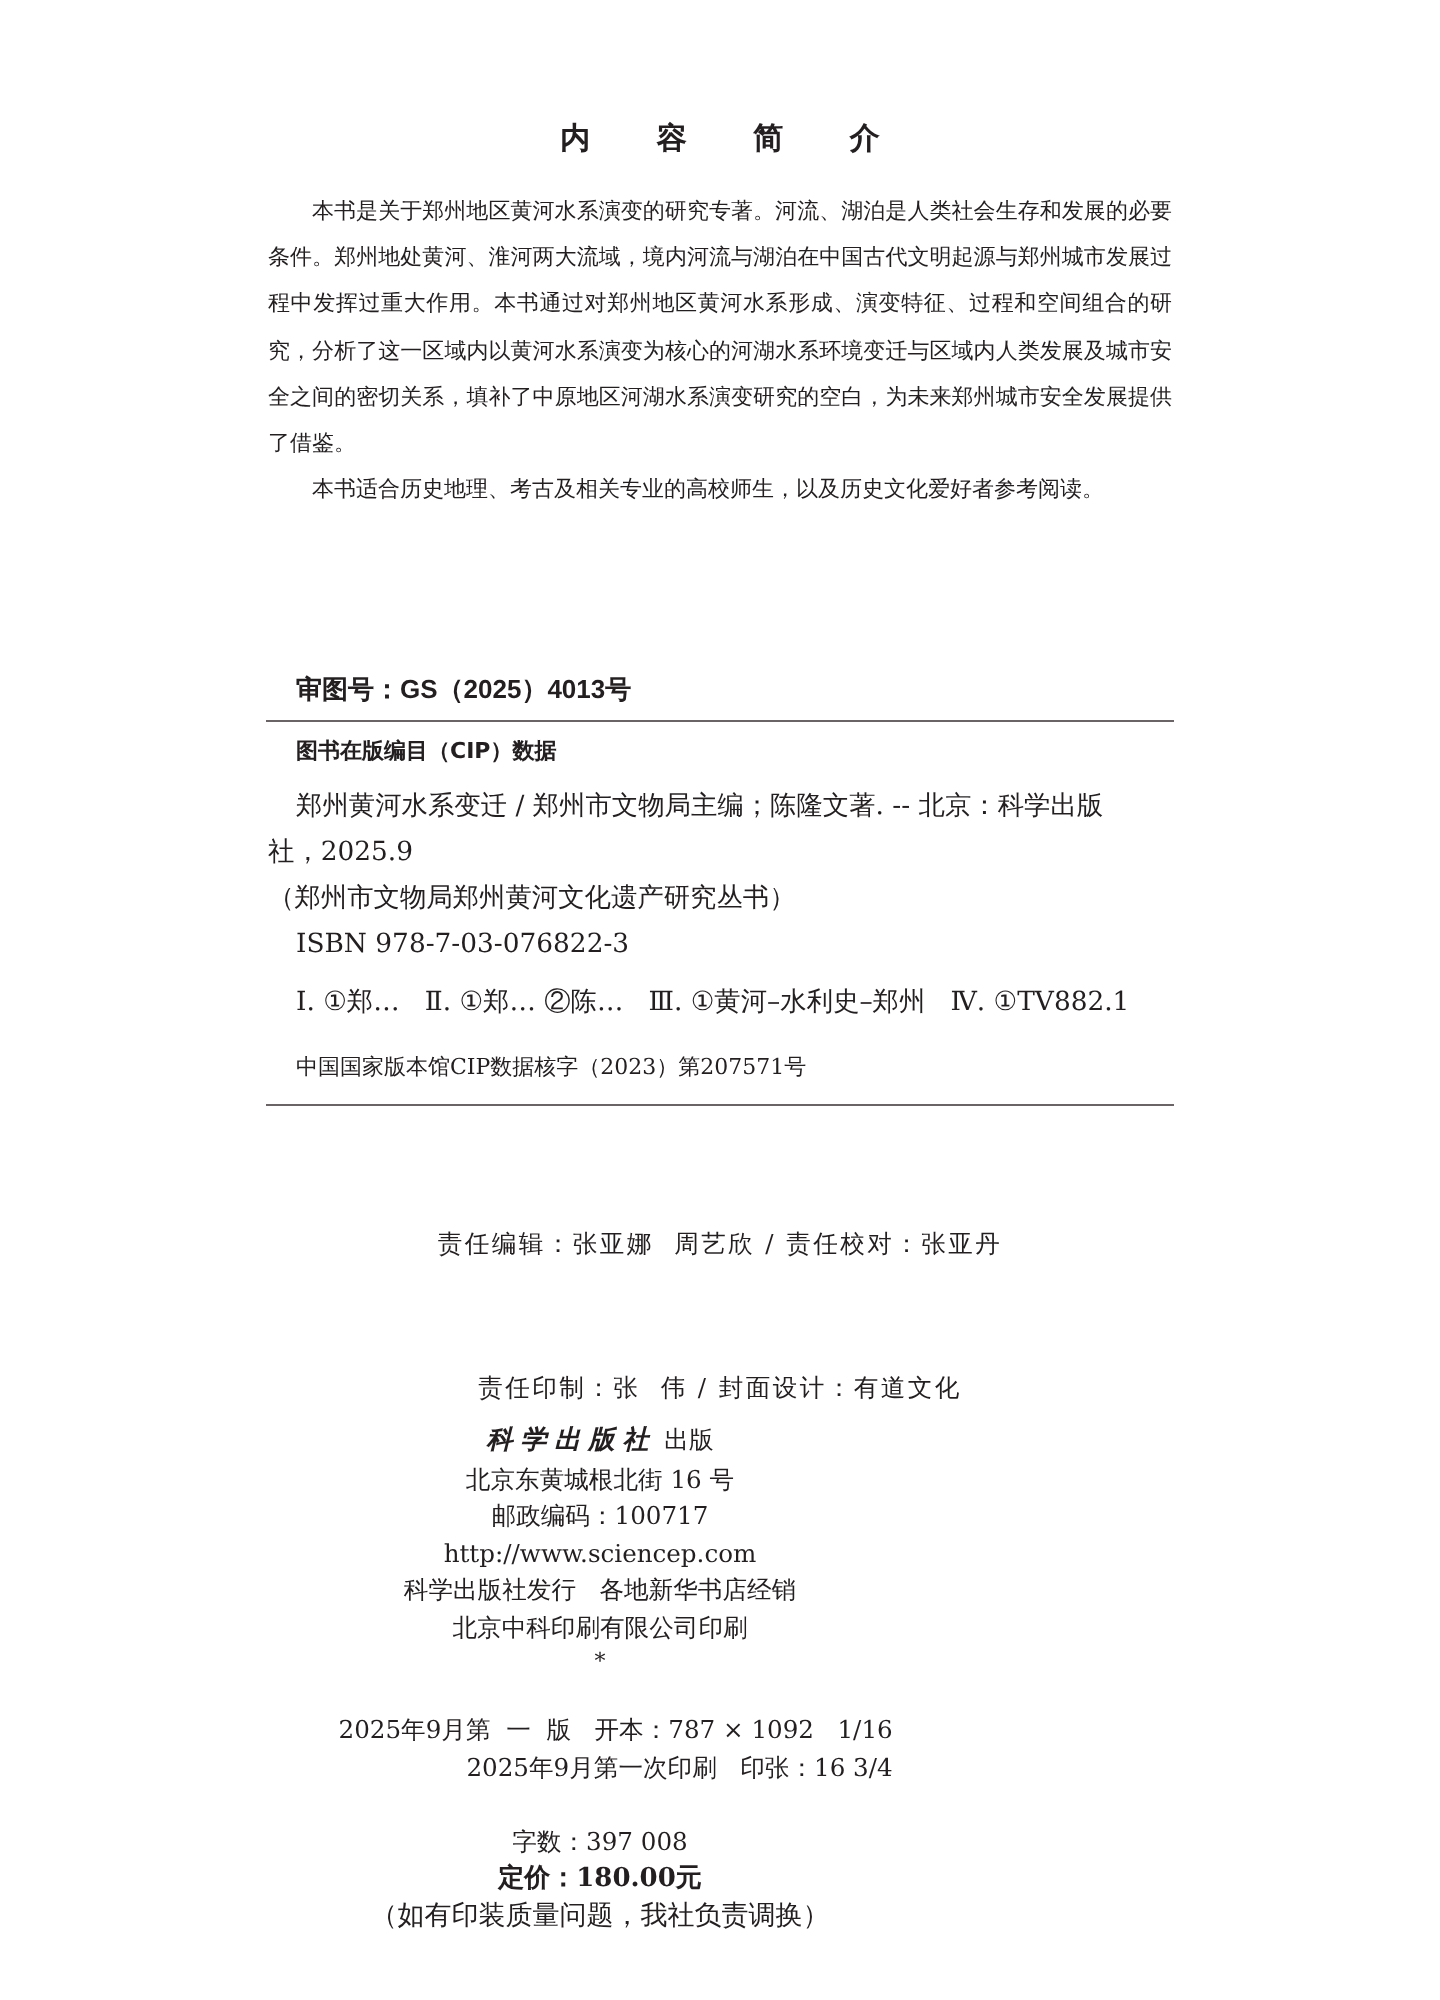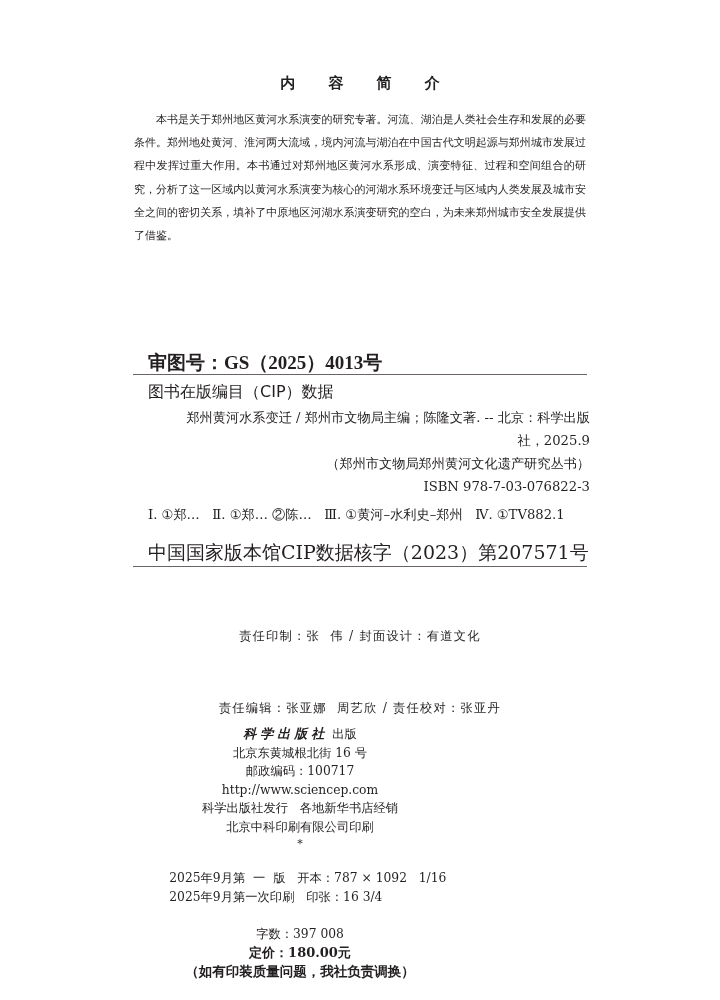--- a/index.html
+++ b/index.html
@@ -1,71 +1,72 @@
 <!DOCTYPE html>
 <html><head>
 <meta charset="utf-8">
 <style>
   html, body { margin: 0; padding: 0; background: #ffffff; }
   body {
     width: 720px; height: 1000px; position: relative; overflow: hidden;
     font-family: "DejaVu Serif", "Liberation Serif", serif;
     color: #231f20;
   }
-  .abs { position: absolute; margin-top: 14px; }
+  .abs { position: absolute; }
   .title {
     top: 60px; left: 0; width: 720px; text-align: center;
     font-family: "DejaVu Sans", sans-serif; font-weight: bold;
     font-size: 15px; letter-spacing: 14px; text-indent: 14px;
   }
   .summary {
     top: 94px; left: 134px; width: 452px;
     font-size: 11px; line-height: 23.2px; text-align: justify;
   }
   .summary p { margin: 0; text-indent: 2em; }
   .gs {
     top: 336px; left: 148px;
-    font-family: Liberation Serif, serif; font-weight: bold; font-size: 19px;
+    font-family: Liberation Sans, sans-serif; font-weight: bold; font-size: 13px;
   }
   .rule { height: 1px; background: #6b6466; left: 133px; width: 454px; }
   .cip-title {
     top: 368px; left: 148px;
-    font-family: "DejaVu Sans", sans-serif; font-weight: normal; font-size: 16px;
+    font-family: "DejaVu Sans", sans-serif; font-weight: bold; font-size: 11px;
   }
   .cip-body {
     top: 392px; left: 134px; width: 456px;
-    font-size: 13.2px; line-height: 23px; text-align: right;
+    font-size: 13.2px; line-height: 23px;
   }
   .cip-body .ind { padding-left: 14px; }
   .cip-body .paren { padding-left: 0; }
   .class-line { top: 492px; left: 148px; font-size: 13.2px; white-space: pre; }
-  .cip-no { top: 526px; left: 148px; font-size: 19px; }
+  .cip-no { top: 526px; left: 148px; font-size: 11px; }
   .credits {
     top: 562px; left: 0; width: 720px; text-align: center;
     font-family: "DejaVu Serif", serif; font-size: 12.3px; line-height: 24px;
     letter-spacing: 1.2px; white-space: pre;
   }
   .imprint {
     top: 711px; left: 0; width: 600px; text-align: center;
     font-size: 12.3px; line-height: 18.6px;
   }
   .imprint div { white-space: pre; }
   .pub-logo { font-weight: bold; font-style: italic; letter-spacing: 4px; font-size: 13px; }
   .star { font-size: 11px; line-height: 14px; }
-  .specs { white-space: pre; text-align: left; display: inline-block; }
+  .specs { white-space: pre; text-align: right; display: inline-block; }
   .price { font-weight: bold; font-size: 13px; }
-  .note { font-size: 13.5px; font-weight: bold; }
+  .note { font-size: 13.5px; }
 </style>
 </head>
 <body>
 
 <div class="abs title">内 容 简 介</div>
 
 <div class="abs summary">
   <p>本书是关于郑州地区黄河水系演变的研究专著。河流、湖泊是人类社会生存和发展的必要条件。郑州地处黄河、淮河两大流域，境内河流与湖泊在中国古代文明起源与郑州城市发展过程中发挥过重大作用。本书通过对郑州地区黄河水系形成、演变特征、过程和空间组合的研究，分析了这一区域内以黄河水系演变为核心的河湖水系环境变迁与区域内人类发展及城市安全之间的密切关系，填补了中原地区河湖水系演变研究的空白，为未来郑州城市安全发展提供了借鉴。</p>
+  <p>本书适合历史地理、考古及相关专业的高校师生，以及历史文化爱好者参考阅读。</p>
 </div>
 
 <div class="abs gs">审图号：GS（2025）4013号</div>
 
 <div class="abs rule" style="top:360px;"></div>
 
 <div class="abs cip-title">图书在版编目（CIP）数据</div>
 
 <div class="abs cip-body">
   <div class="ind">郑州黄河水系变迁 / 郑州市文物局主编；陈隆文著. -- 北京：科学出版</div>
@@ -74,22 +75,22 @@
   <div class="ind">ISBN 978-7-03-076822-3</div>
 </div>
 
 <div class="abs class-line">Ⅰ. ①郑…   Ⅱ. ①郑… ②陈…   Ⅲ. ①黄河–水利史–郑州   Ⅳ. ①TV882.1</div>
 
 <div class="abs cip-no">中国国家版本馆CIP数据核字（2023）第207571号</div>
 
 <div class="abs rule" style="top:552px;"></div>
 
 <div class="abs credits">
+  <div>责任编辑：张亚娜  周艺欣 / 责任校对：张亚丹</div>
   <div>责任印制：张  伟 / 封面设计：有道文化</div>
-  <div>责任编辑：张亚娜  周艺欣 / 责任校对：张亚丹</div>
 </div>
 
 <div class="abs imprint">
   <div><span class="pub-logo">科学出版社</span><span> 出版</span></div>
   <div>北京东黄城根北街 16 号</div>
   <div>邮政编码：100717</div>
   <div>http://www.sciencep.com</div>
   <div>科学出版社发行   各地新华书店经销</div>
   <div>北京中科印刷有限公司印刷</div>
   <div class="star">*</div>

